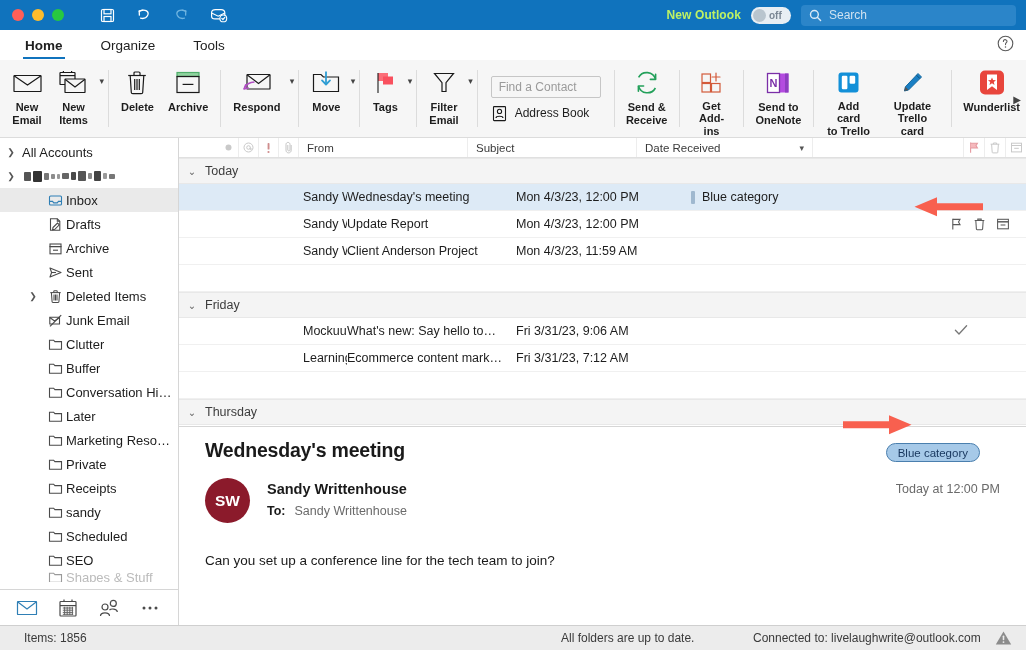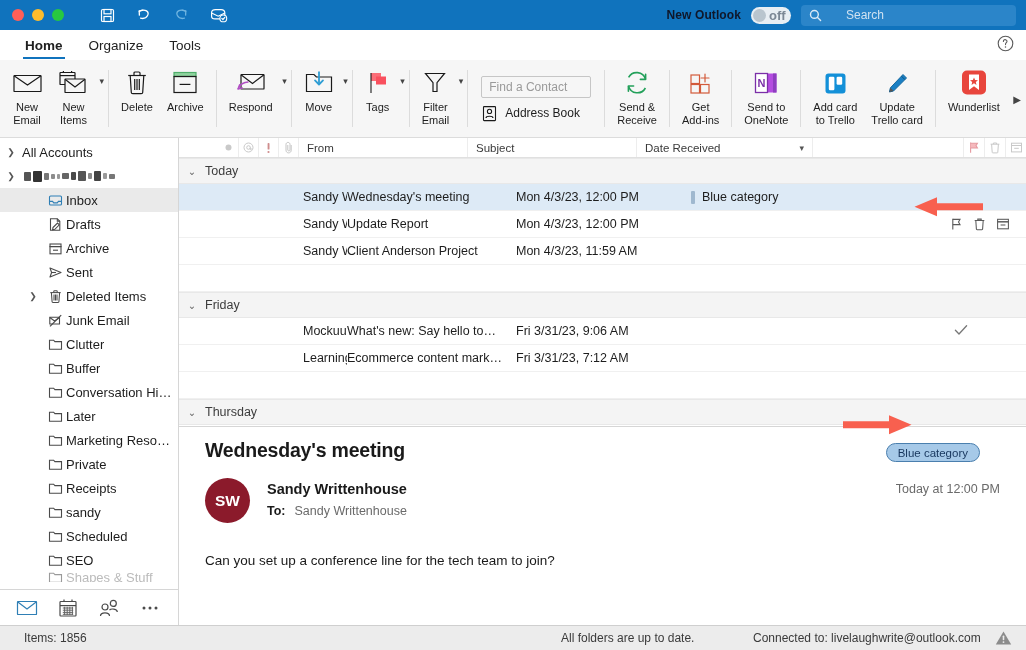--- a/index.html
+++ b/index.html
@@ -18,37 +18,37 @@
     display: flex; align-items: center; position: relative;
   }
   .traffic { display: flex; gap: 8px; padding-left: 12px; align-items: center; }
   .dot { width: 12px; height: 12px; border-radius: 50%; }
   .dot.red { background: #ff5f57; }
   .dot.yellow { background: #febc2e; }
   .dot.green { background: #28c840; }
   .qat { display: flex; align-items: center; gap: 17px; margin-left: 33px; }
   .qat-btn { width: 20px; height: 20px; display: flex; align-items: center; justify-content: center; cursor: pointer; }
   .tb-right { position: absolute; right: 10px; top: 0; height: 30px; display: flex; align-items: center; gap: 10px; }
-  .newoutlook-label { color: #0f172a; font-size: 12px; font-weight: bold; letter-spacing: .1px; }
+  .newoutlook-label { color: #bef264; font-size: 12px; font-weight: bold; letter-spacing: .1px; }
   .toggle {
     width: 40px; height: 17px; border-radius: 9px; background: #e8eef3;
     display: flex; align-items: center; position: relative; cursor: pointer;
   }
   .toggle .knob { width: 13px; height: 13px; border-radius: 50%; background: #b9c5ce; margin-left: 2px; }
-  .toggle .off { font-size: 13px; color: #7b8794; font-weight: bold; margin-left: 3px; }
+  .toggle .off { font-size: 10px; color: #7b8794; font-weight: bold; margin-left: 3px; }
   .searchbox {
     width: 215px; height: 21px; background: #2b85c9; border-radius: 4px;
-    display: flex; align-items: center; gap: 24px; padding: 0 8px; cursor: text;
+    display: flex; align-items: center; gap: 7px; padding: 0 8px; cursor: text;
   }
   .searchbox .ph { color: #cfe2f1; font-size: 12px; }
 
   
   .tabbar {
     height: 30px; flex: 0 0 30px; background: #fff; display: flex; align-items: flex-end;
-    padding-left: 14px; gap: 4px; border-bottom: 1px solid #fff;
+    padding-left: 14px; gap: 16px; border-bottom: 1px solid #fff;
   }
   .tab { font-size: 13.5px; color: #212121; padding: 0 11px 6px 11px; cursor: pointer; position: relative; }
   .tab.active { font-weight: bold; }
   .tab.active::after {
     content: ""; position: absolute; left: 9px; right: 9px; bottom: 0; height: 2.5px; background: #1073bd;
   }
   .help-icon { margin-left: auto; margin-right: 12px; margin-bottom: 3px; cursor: pointer; }
 
   
   .ribbon {
@@ -59,20 +59,21 @@
   .rgroup { display: flex; align-items: stretch; }
   .rsep { width: 1px; background: #dcdcdc; margin: 10px 5px; }
   .ritem {
     display: flex; flex-direction: column; align-items: center; justify-content: flex-start;
     padding: 7px 7px 0 7px; min-width: 46px; cursor: pointer; position: relative;
   }
   .ritem .ico { height: 32px; display: flex; align-items: center; justify-content: center; }
   .ritem .lbl {
     font-size: 11px; color: #1d1d1d; text-align: center; line-height: 12.5px; margin-top: 2px;
     white-space: pre-line;
+    font-weight: bold;
   }
   .chev { position: absolute; right: -1px; top: 16px; font-size: 9px; color: #444; }
   .ritem.has-chev { padding-right: 13px; }
   .contactcol { display: flex; flex-direction: column; justify-content: center; gap: 7px; padding: 0 8px; }
   .findcontact {
     width: 110px; height: 22px; border: 1px solid #c6c6c6; border-radius: 2px; background: #f6f6f6;
     font-size: 12px; color: #9a9a9a; display: flex; align-items: center; padding: 0 7px; cursor: text;
   }
   .addrbook { display: flex; align-items: center; gap: 7px; font-size: 12px; color: #1d1d1d; cursor: pointer; }
   .ribbon-more { position: absolute; right: 5px; top: 50%; transform: translateY(-50%); font-size: 10px; color: #444; cursor: pointer; }

